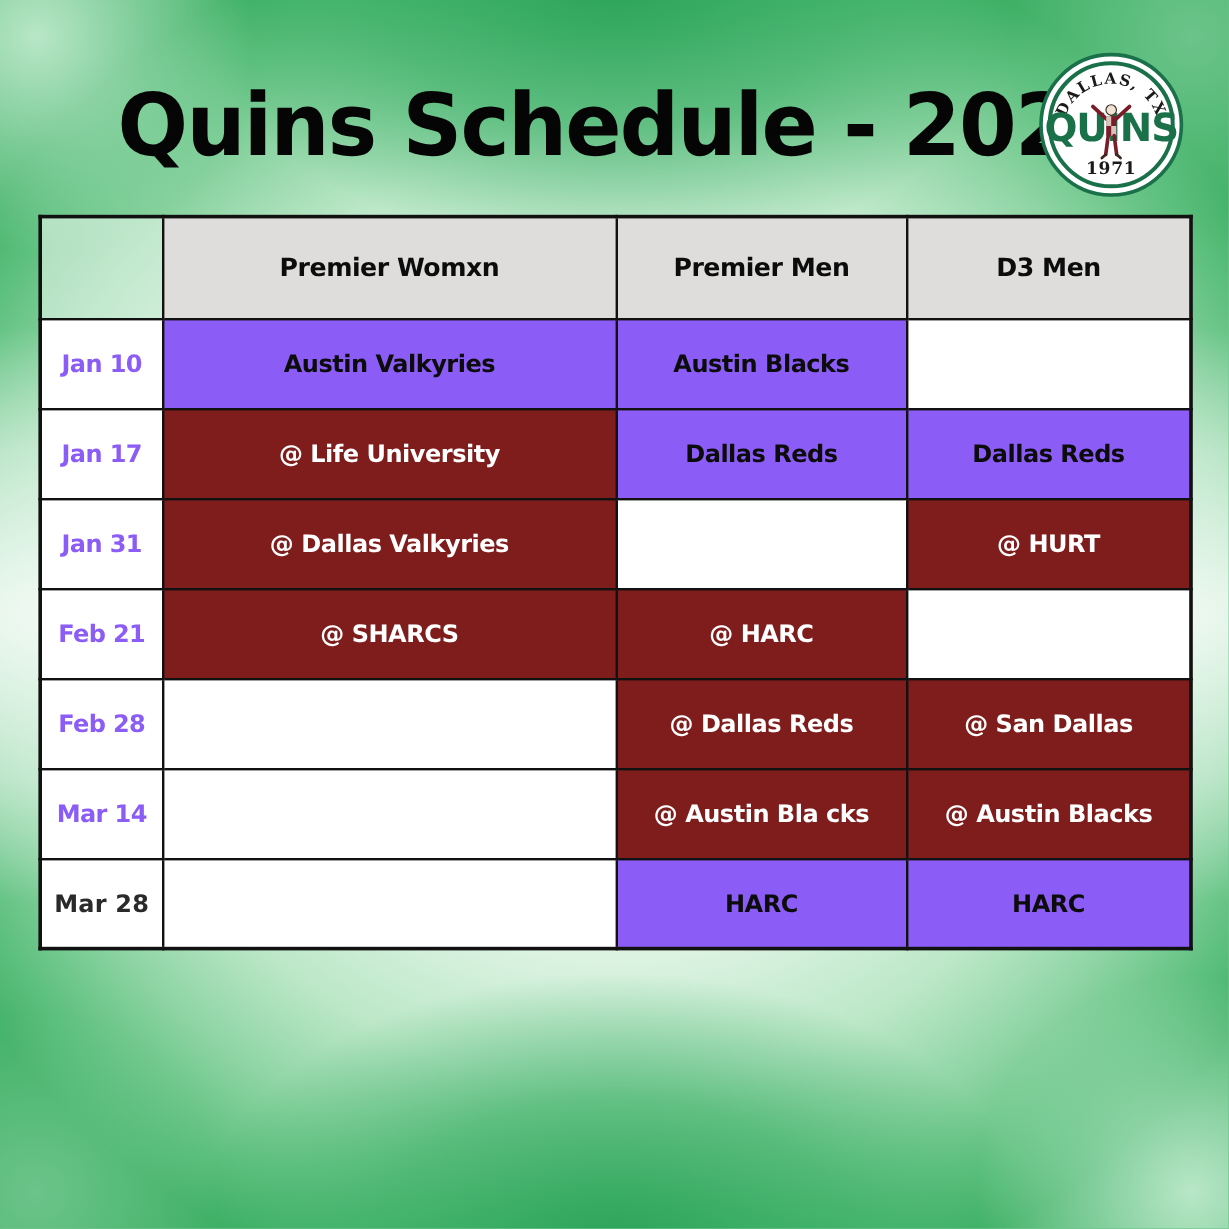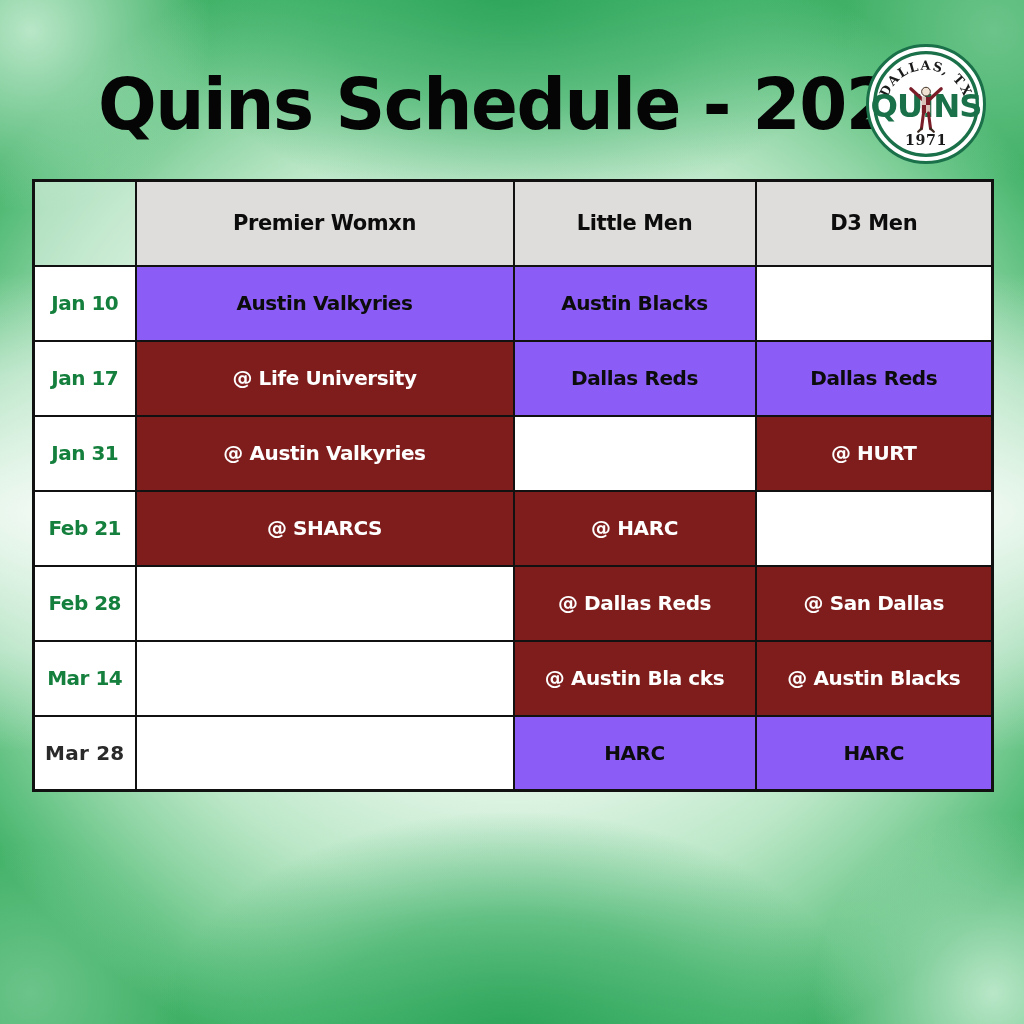--- a/index.html
+++ b/index.html
@@ -117,21 +117,21 @@
     background: rgba(240,250,243,0.55);
   }
 
   tbody tr { height: 75px; }
 
   td.date-cell {
     background: #ffffff;
     font-size: 20px;
     font-weight: bold;
     letter-spacing: -0.5px;
-    color: #15803d;
+    color: #8b5cf6;
   }
   td.date-cell.date-light {
     font-weight: bold;
     font-size: 20px;
     letter-spacing: 0.2px;
     color: #2a2a2a;
   }
 
   td.match {
     background: #8b5cf6;
@@ -187,40 +187,40 @@
     <colgroup>
       <col class="c-date">
         <col class="c-pw">
         <col class="c-pm">
         <col class="c-d3">
     </colgroup>
     <thead>
       <tr>
         <th class="corner-cell"></th>
         <th>Premier Womxn</th>
-        <th>Little Men</th>
+        <th>Premier Men</th>
         <th>D3 Men</th>
       </tr>
     </thead>
     <tbody id="schedule-body">
         <tr>
           <td class="date-cell">Jan 10</td>
           <td class="match">Austin Valkyries</td>
           <td class="match">Austin Blacks</td>
           <td class="match empty"></td>
         </tr>
         <tr>
           <td class="date-cell">Jan 17</td>
           <td class="match away">@ Life University</td>
           <td class="match">Dallas Reds</td>
           <td class="match">Dallas Reds</td>
         </tr>
         <tr>
           <td class="date-cell">Jan 31</td>
-          <td class="match away">@ Austin Valkyries</td>
+          <td class="match away">@ Dallas Valkyries</td>
           <td class="match empty"></td>
           <td class="match away">@ HURT</td>
         </tr>
         <tr>
           <td class="date-cell">Feb 21</td>
           <td class="match away">@ SHARCS</td>
           <td class="match away">@ HARC</td>
           <td class="match empty"></td>
         </tr>
         <tr>

